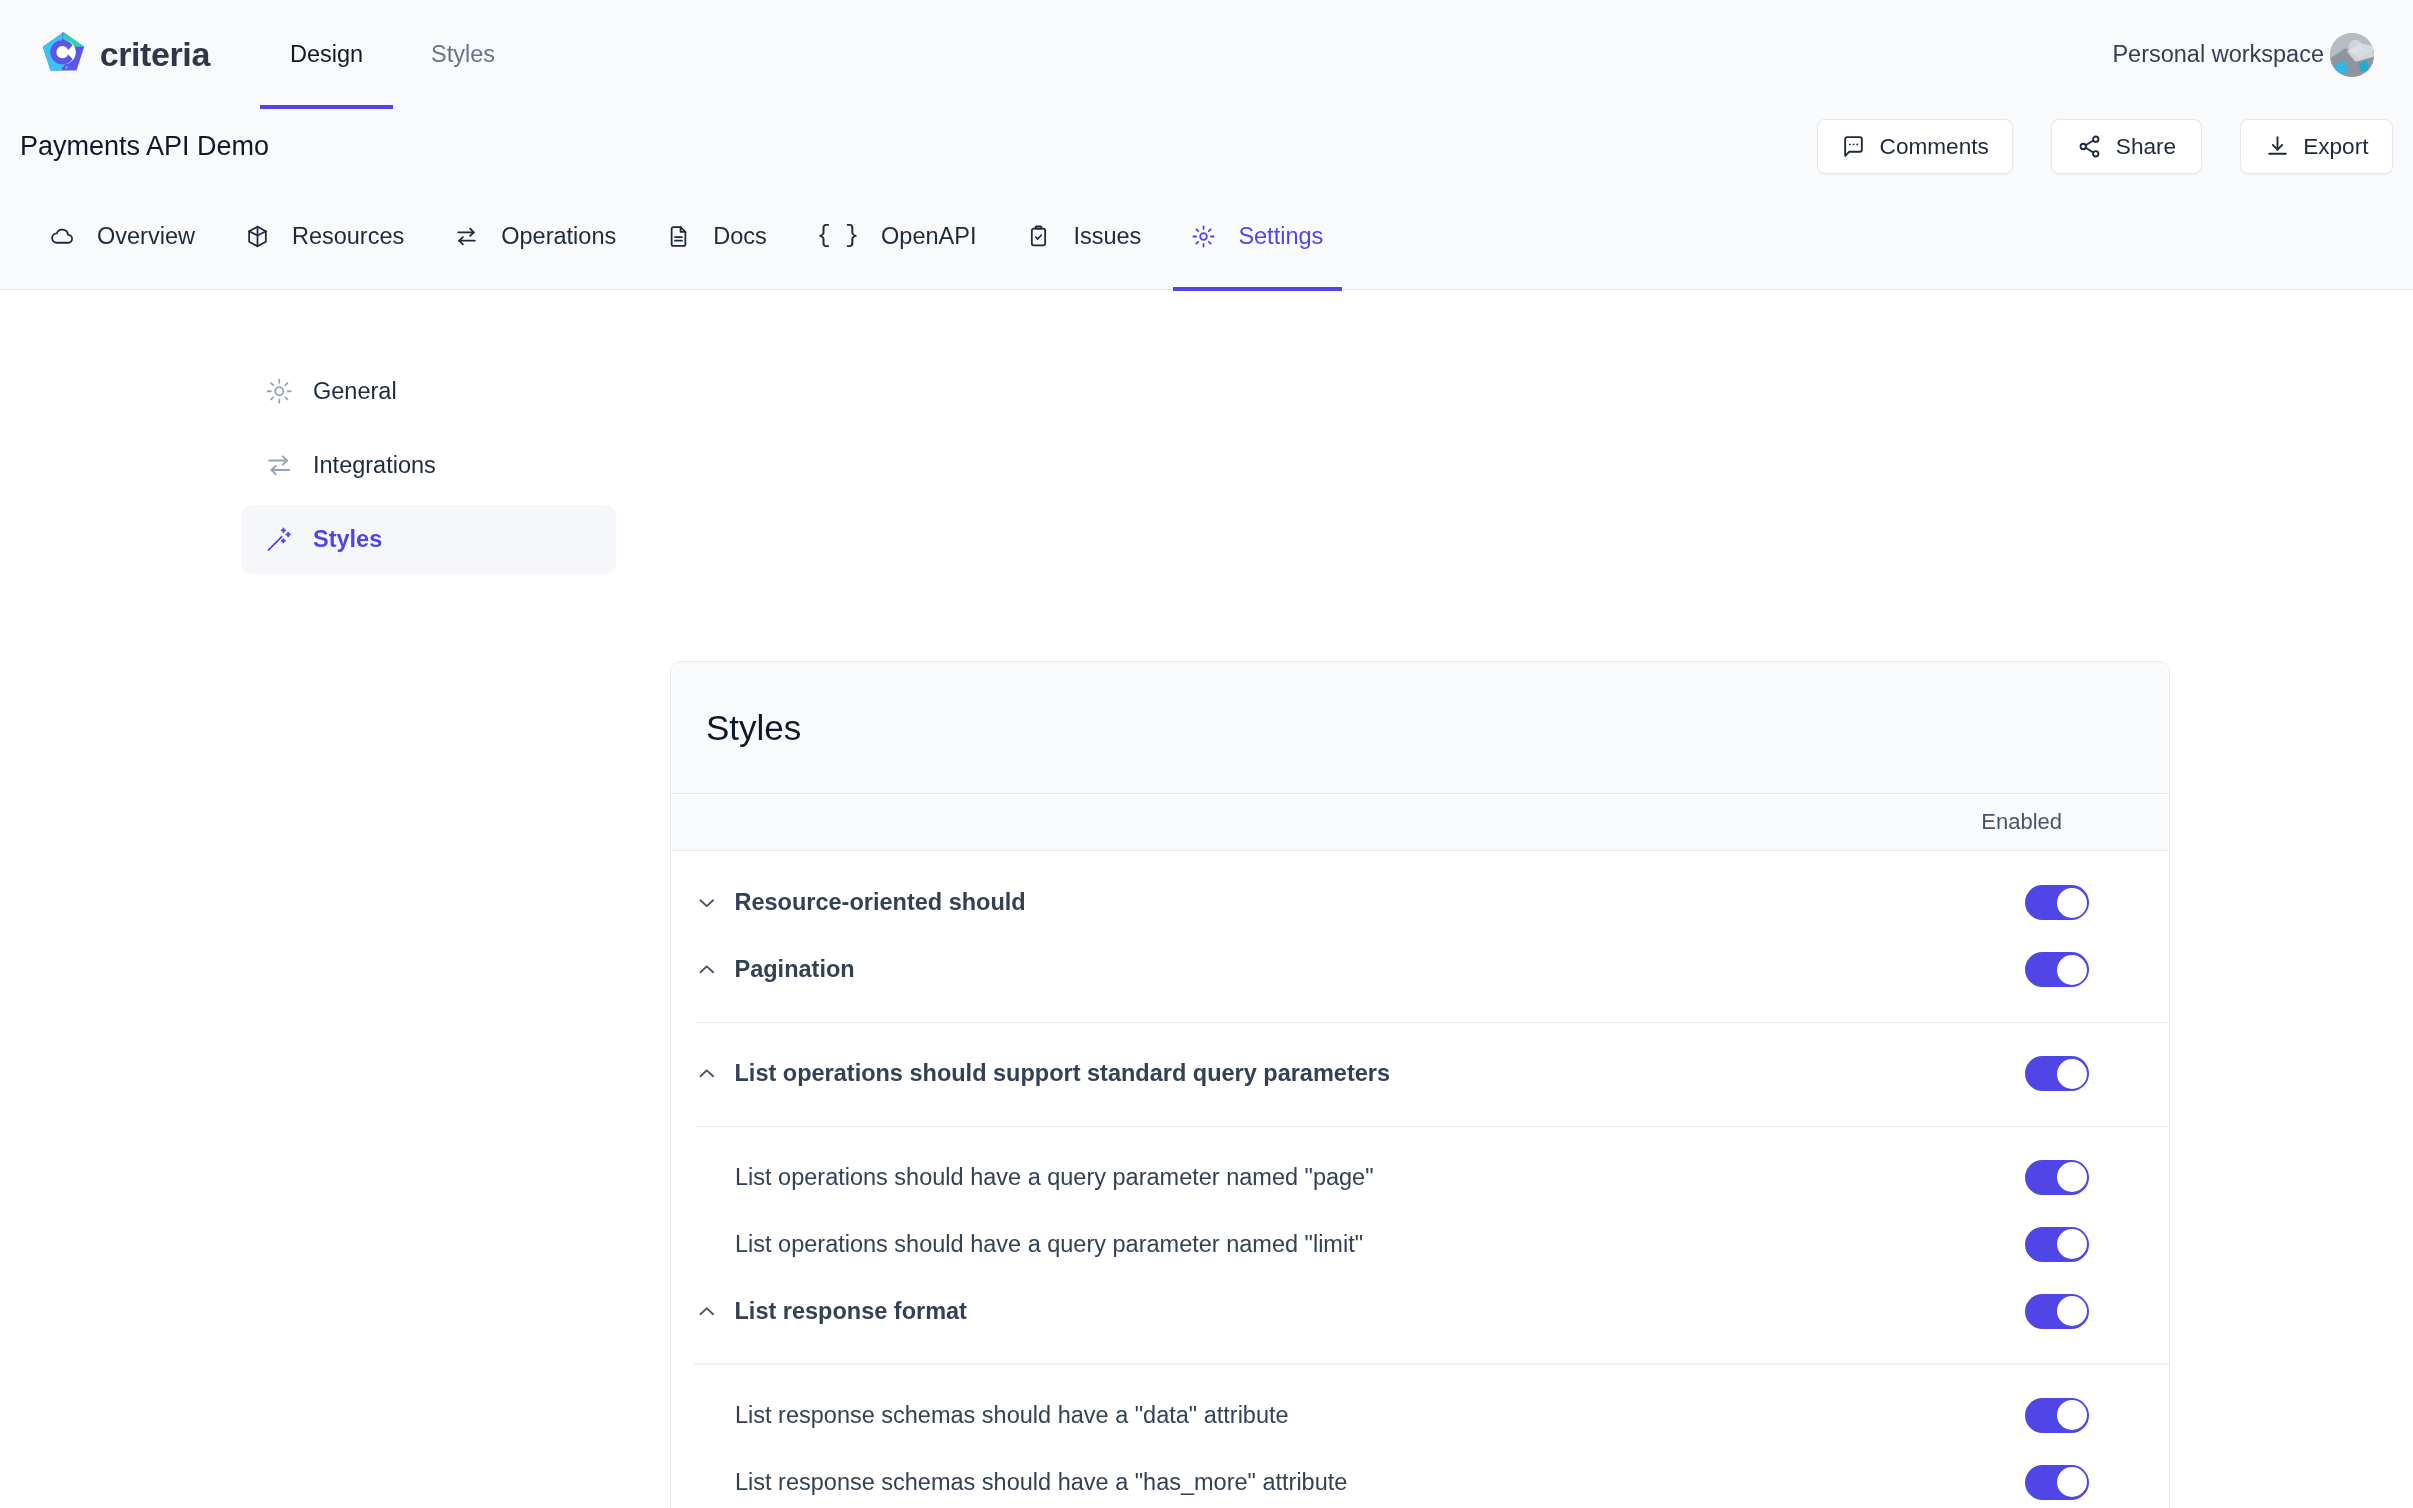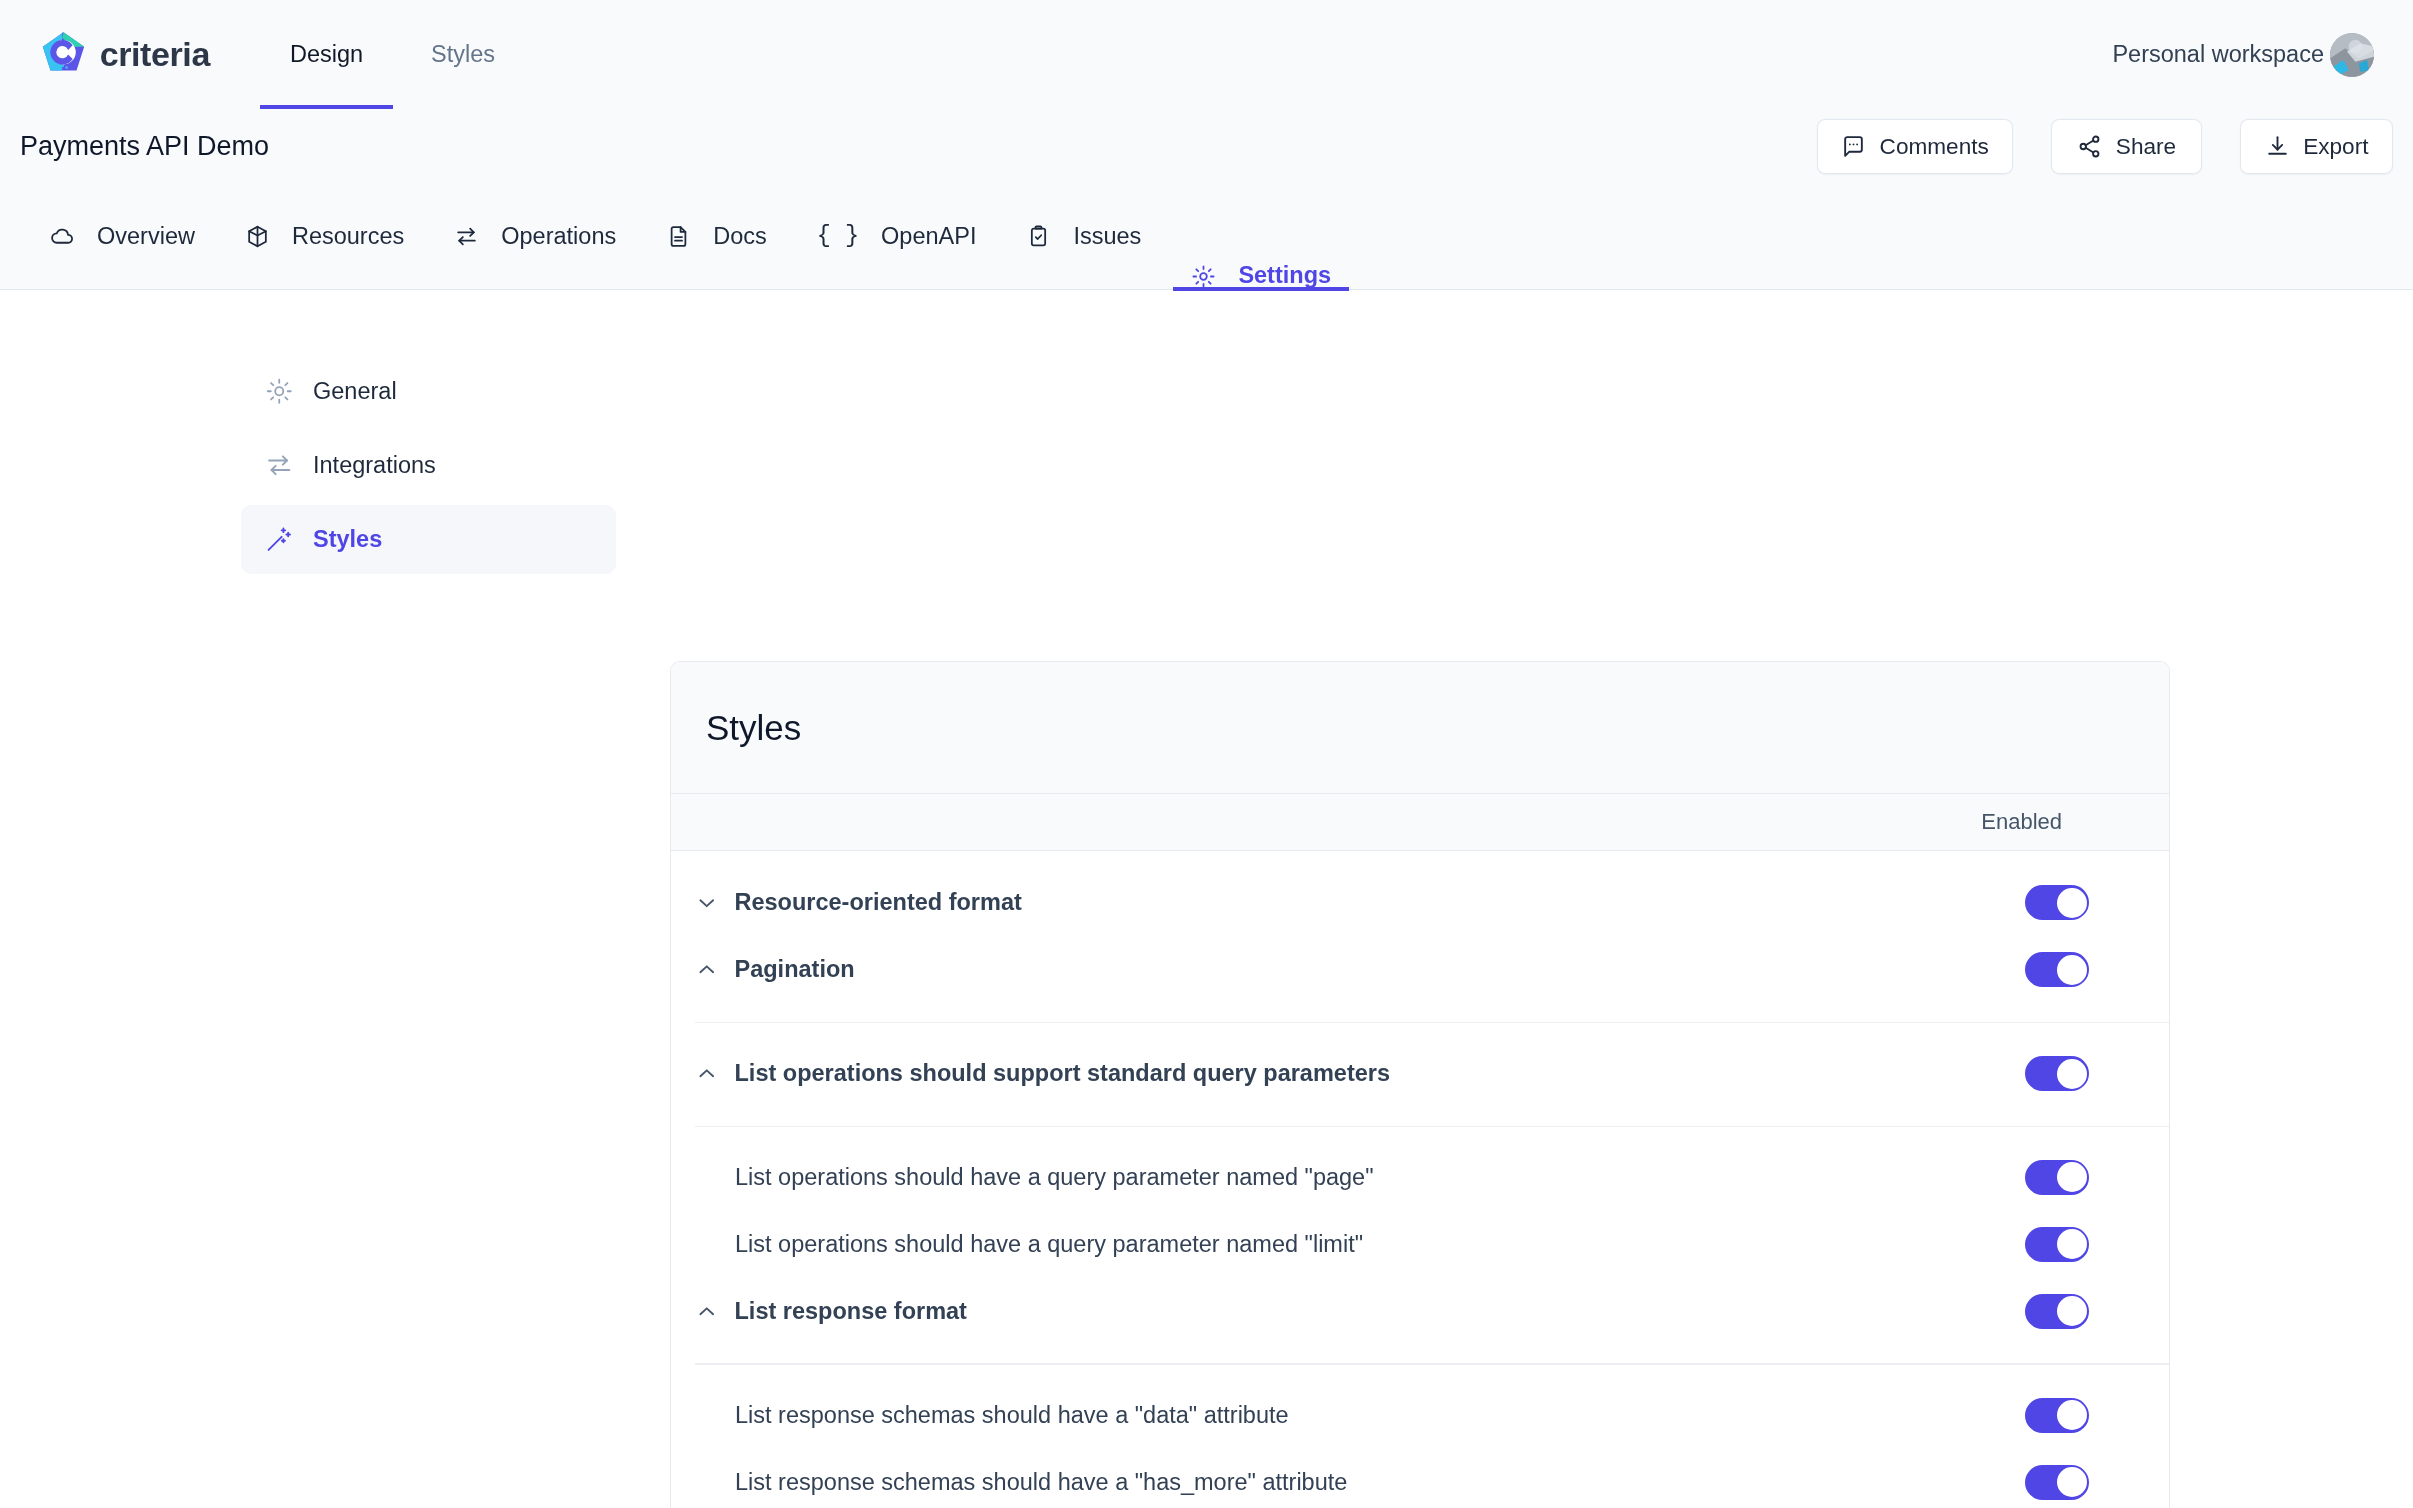--- a/index.html
+++ b/index.html
@@ -117,21 +117,21 @@
     height: 106px;
     display: flex;
     align-items: center;
     gap: 22px;
     padding: 0 25px;
     font-size: 23.5px;
     color: #1e293b;
     cursor: pointer;
     white-space: nowrap;
   }
-  .tab.active { color: #4f46e5; font-weight: 700; align-items: flex-end; }
+  .tab.active { color: #4f46e5; font-weight: 400; }
   .tab.active::after {
     content: "";
     position: absolute;
     left: 6.7px; right: 6.7px; bottom: -1.7px;
     height: 4.2px;
     background: #4f46e5;
   }
   .tab svg { display: block; flex: none; }
   .tab .glyph {
     font-size: 23.5px;
@@ -444,21 +444,21 @@
     </div>
     <div class="rows" id="rows-host">
         <div class="group">
           <div class="pad-top"></div>
           <div class="row parent">
             <span class="chev">
               <svg width="23.5" height="23.5" viewBox="0 0 24 24" fill="none" stroke="#475569" stroke-width="1.9" stroke-linecap="round" stroke-linejoin="round">
                 <path d="M5.5 9.5 12 15.5l6.5-6"></path>
               </svg>
             </span>
-            <span class="label">Resource-oriented format</span>
+            <span class="label">Resource-oriented should</span>
             <span class="switch">
               <span class="knob"></span>
             </span>
           </div>
           <div class="row parent">
             <span class="chev">
               <svg width="23.5" height="23.5" viewBox="0 0 24 24" fill="none" stroke="#475569" stroke-width="1.9" stroke-linecap="round" stroke-linejoin="round">
                 <path d="M5.5 14.5 12 8.5l6.5 6"></path>
               </svg>
             </span>

